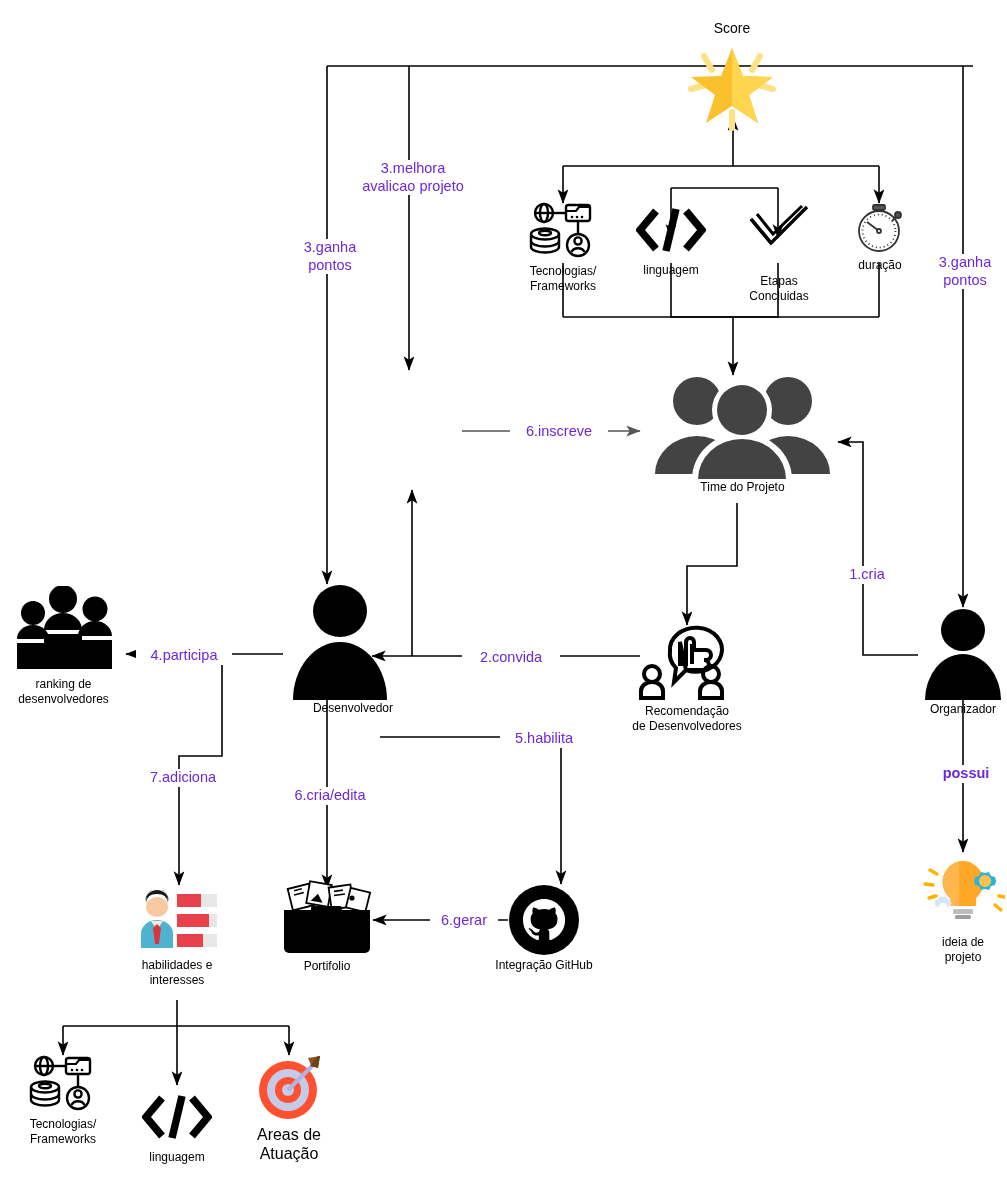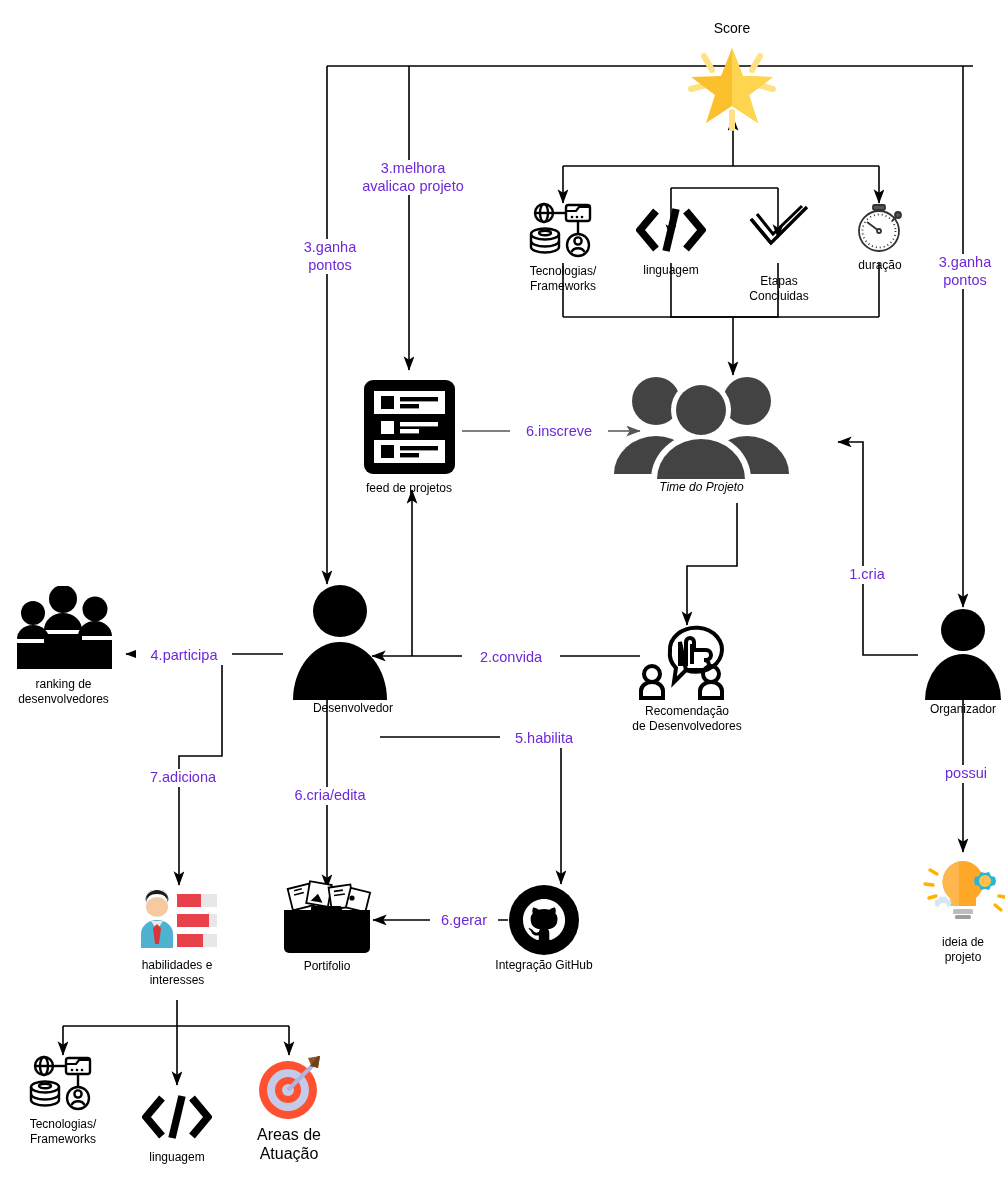--- a/index.html
+++ b/index.html
@@ -160,41 +160,22 @@
         <line x1="28" y1="12" x2="28" y2="14"></line>
         <circle cx="47" cy="17" r="3" fill="#555" stroke="#333"></circle>
         <line x1="44.5" y1="19.5" x2="41" y2="23"></line>
         <line x1="28" y1="33" x2="16" y2="24"></line>
         <circle cx="28" cy="33" r="2" fill="#fff"></circle>
       </svg>
     </div>
     <div class="cap">duração</div>
   </div>
 
-  <div class="node" style="left:329px;top:377px;width:160px;">
-    <div class="glyph">
-      <svg width="97" height="100" viewBox="0 0 97 100">
-        <rect x="3" y="3" width="91" height="94" rx="9" fill="#000"></rect>
-        <rect x="13" y="14" width="71" height="23" fill="#fff"></rect>
-        <rect x="13" y="63" width="71" height="23" fill="#fff"></rect>
-        <rect x="20" y="19" width="13" height="13" fill="#000"></rect>
-        <rect x="39" y="20" width="38" height="4.4" fill="#000"></rect>
-        <rect x="39" y="27" width="19" height="4.4" fill="#000"></rect>
-        <rect x="20" y="44" width="13" height="13" fill="#fff"></rect>
-        <rect x="39" y="45" width="38" height="4.4" fill="#fff"></rect>
-        <rect x="39" y="52" width="19" height="4.4" fill="#fff"></rect>
-        <rect x="20" y="68" width="13" height="13" fill="#000"></rect>
-        <rect x="39" y="69" width="38" height="4.4" fill="#000"></rect>
-        <rect x="39" y="76" width="19" height="4.4" fill="#000"></rect>
-      </svg>
-    </div>
-    <div class="cap" style="margin-top:4px;">feed de projetos</div>
-  </div>
-
-  <div class="node" style="left:604px;top:374px;width:195px;font-style:italic;">
+
+  <div class="node" style="left:645px;top:374px;width:195px;">
     <div class="glyph">
       <svg width="195" height="105" viewBox="0 0 195 105">
         <g fill="#434343">
           <circle cx="52" cy="27" r="24"></circle>
           <path d="M10,100 a42,38 0 0 1 84,0 z"></path>
           <circle cx="143" cy="27" r="24"></circle>
           <path d="M101,100 a42,38 0 0 1 84,0 z"></path>
         </g>
         <g fill="#fff">
           <circle cx="97" cy="36" r="30"></circle>
@@ -415,15 +396,15 @@
   <div class="elabel" style="left:918px;top:254px;width:88px;">3.ganha
 pontos</div>
   <div class="elabel" style="left:510px;top:423px;width:92px;">6.inscreve</div>
   <div class="elabel" style="left:836px;top:566px;width:56px;">1.cria</div>
   <div class="elabel" style="left:136px;top:647px;width:90px;">4.participa</div>
   <div class="elabel" style="left:462px;top:649px;width:92px;">2.convida</div>
   <div class="elabel" style="left:500px;top:730px;width:82px;">5.habilita</div>
   <div class="elabel" style="left:135px;top:769px;width:90px;">7.adiciona</div>
   <div class="elabel" style="left:273px;top:787px;width:108px;">6.cria/edita</div>
   <div class="elabel" style="left:430px;top:912px;width:62px;">6.gerar</div>
-  <div class="elabel" style="left:934px;top:765px;width:58px;">possui</div>
+  <div class="elabel" style="left:934px;top:765px;width:58px;font-weight:bold;">possui</div>
 
 </div>
 
 </body></html>

